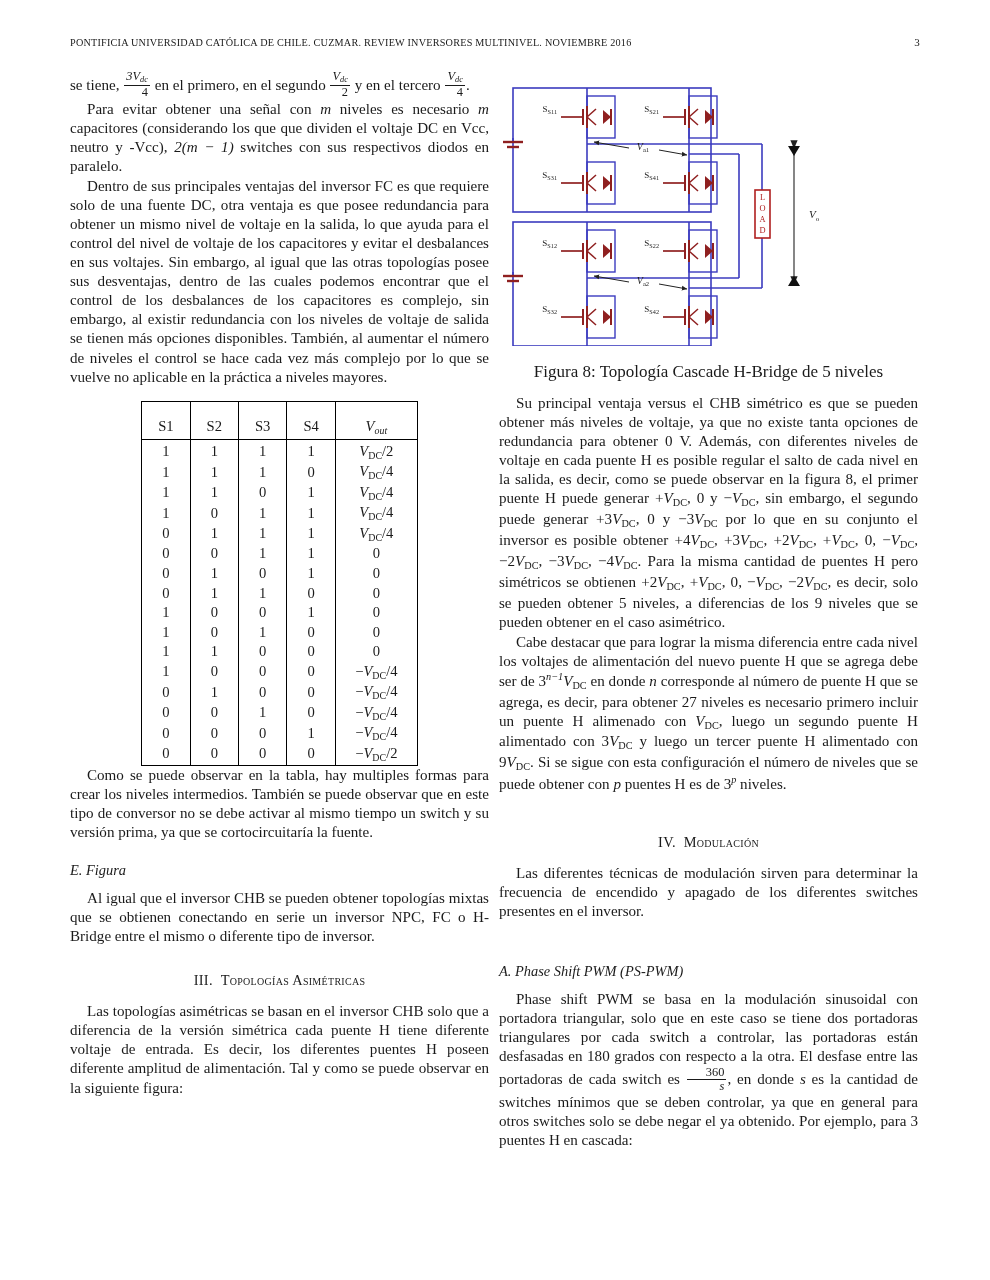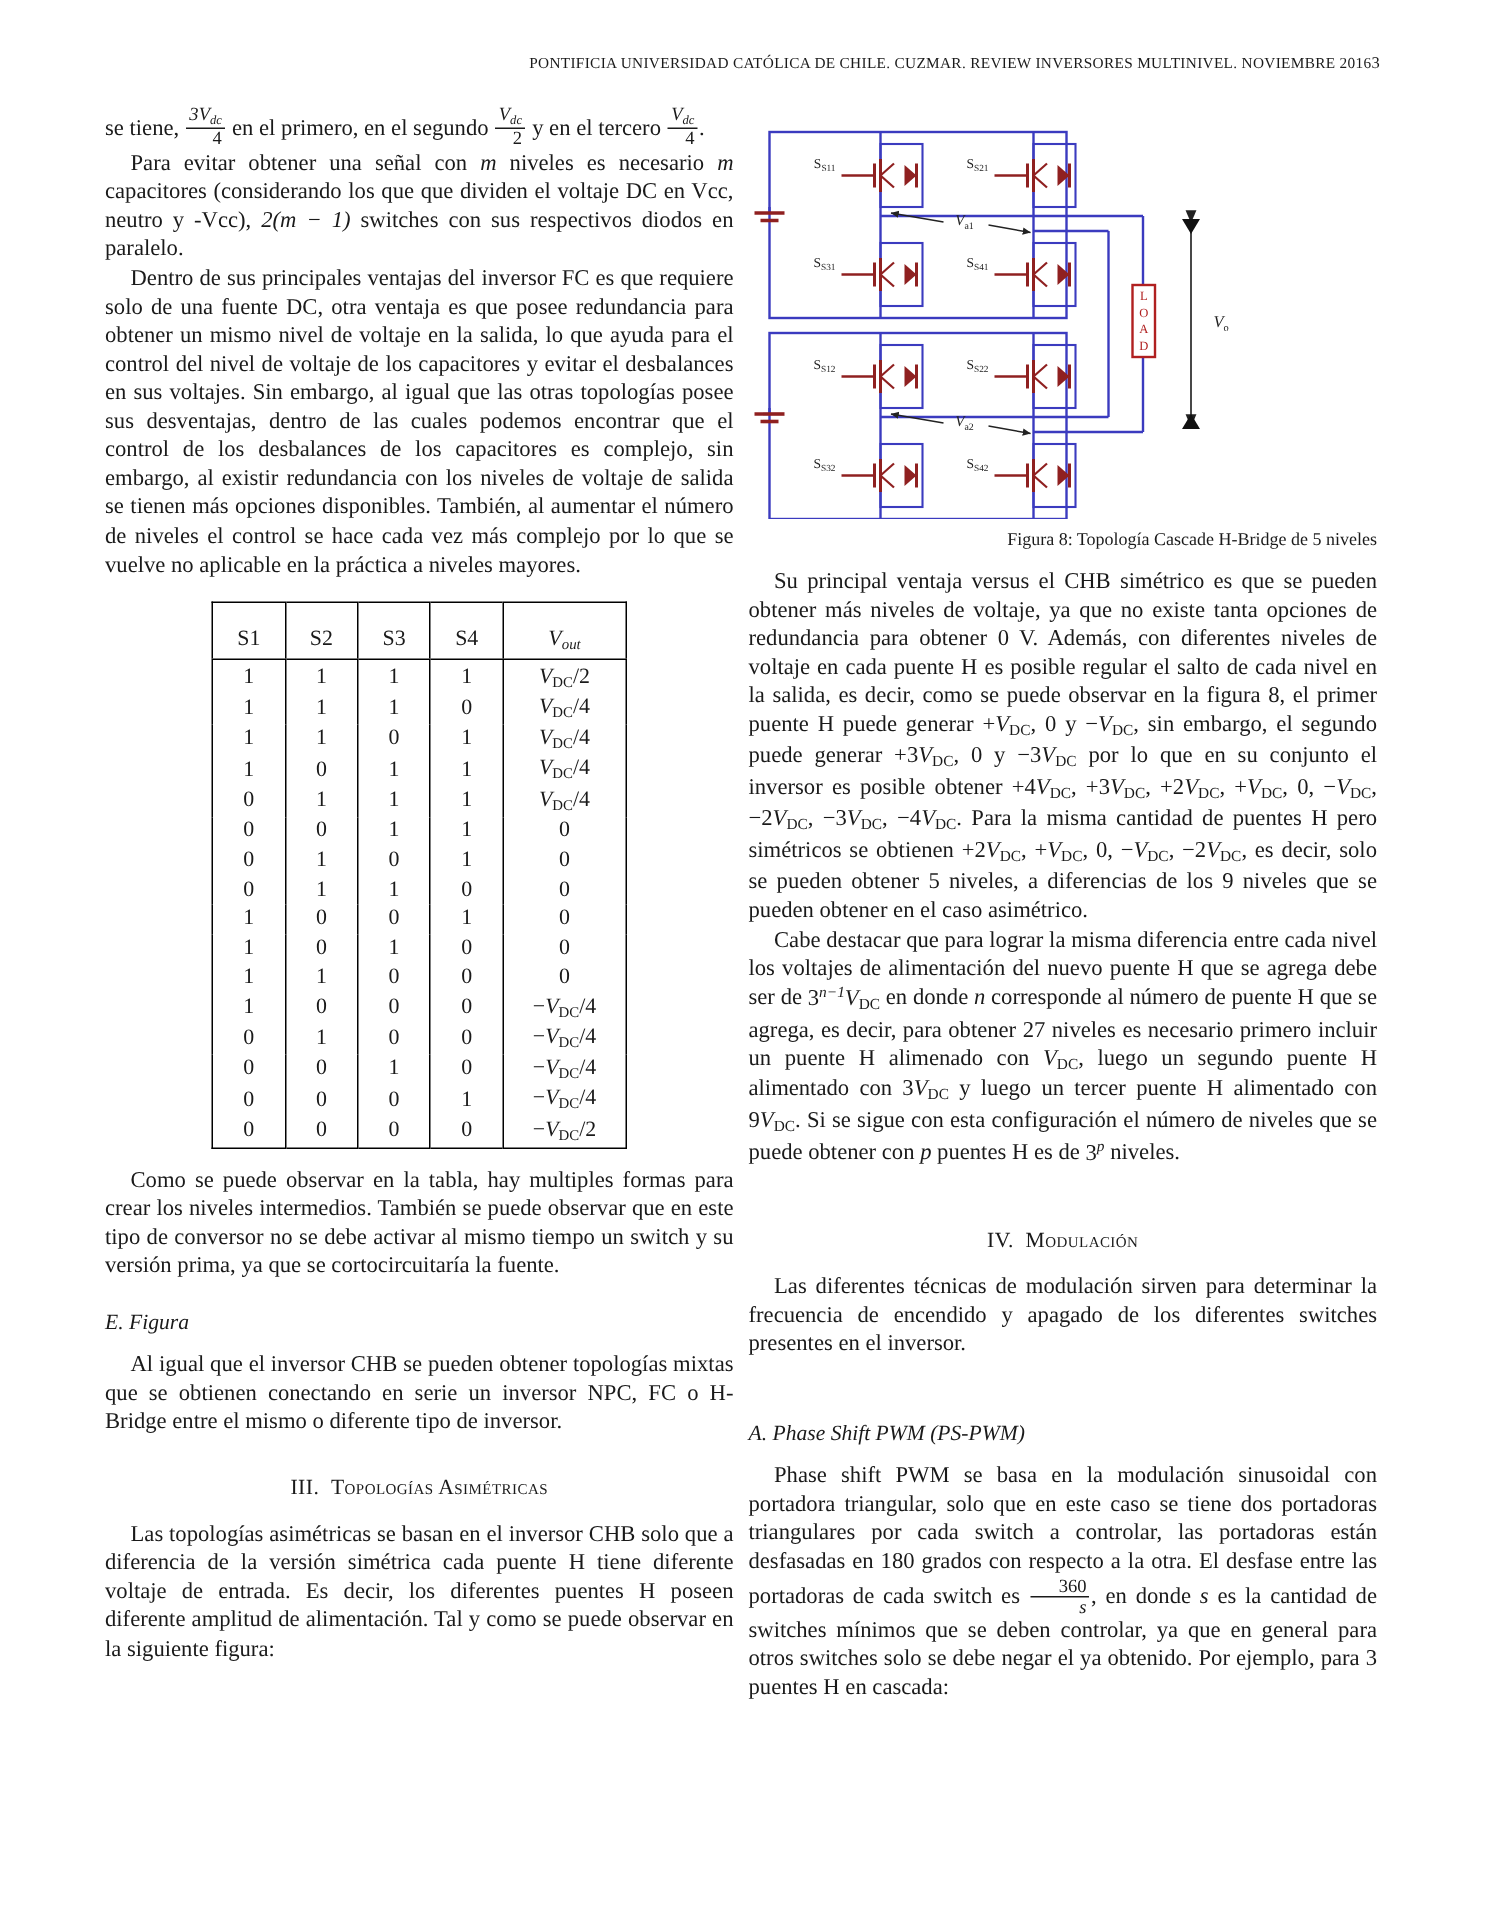--- a/index.html
+++ b/index.html
@@ -9,21 +9,21 @@
     background:#ffffff;
     font-family:"Liberation Serif","DejaVu Serif",serif;
     color:#1a1a1a;
     position:relative;
     overflow:hidden;
   }
   .page { position:relative; width:990px; height:1280px; padding:36px 70px 0 70px; }
 
   
   .runhead {
-    display:flex; justify-content:flex-end; align-items:baseline;
+    display:flex; justify-content:space-between; align-items:baseline;
     font-variant:small-caps; font-size:10.2px; letter-spacing:.22px;
     height:18px;
   }
   .runhead .pgnum { font-variant:normal; font-size:11px; }
 
   
   .cols { display:flex; gap:10px; margin-top:16px; }
   .col { width:419px; }
 
   p.body, div.body {
@@ -70,21 +70,21 @@
     border-left:1px solid #000; line-height:1.23;
   }
   table.switchtab th:first-child, table.switchtab td:first-child { border-left:none; }
   table.switchtab thead th { border-bottom:1.3px solid #000; padding-bottom:2px; padding-top:16px; }
   table.switchtab tbody tr:first-child td { padding-top:3px; }
   table.switchtab td.vout { min-width:82px; }
   .tabcap { font-size:15.1px; text-align:center; margin:2px 0 0 0; }
 
   
   .figure { margin:6px 0 0 0; }
-  .figcap { font-size:12px; text-align:right; margin-top:6px; }
+  .figcap { font-size:17px; text-align:center; margin-top:16px; }
   svg.circuit { display:block; margin:0 auto; }
 </style>
 </head>
 <body>
 
 <div class="page">
 
   <div class="runhead">
     <span>PONTIFICIA UNIVERSIDAD CATÓLICA DE CHILE. CUZMAR. REVIEW INVERSORES MULTINIVEL. NOVIEMBRE 2016</span>
     <span class="pgnum">3</span>
@@ -225,21 +225,21 @@
                 <td>0</td>
                 <td>0</td>
                 <td>0</td>
                 <td>0</td>
                 <td class="vout">−<span class="mi">V</span><span class="subr">DC</span>/2</td>
               </tr>
             </tbody>
         </table>
       </div>
 
-      <p class="body" style="margin-top:12px">Como se puede observar en la tabla, hay multiples formas para crear los niveles intermedios. También se puede observar que en este tipo de conversor no se debe activar al mismo tiempo un switch y su versión prima, ya que se cortocircuitaría la fuente.</p>
+      <p class="body" style="margin-top:0">Como se puede observar en la tabla, hay multiples formas para crear los niveles intermedios. También se puede observar que en este tipo de conversor no se debe activar al mismo tiempo un switch y su versión prima, ya que se cortocircuitaría la fuente.</p>
 
       <h3 class="subsect">E.  Figura</h3>
 
       <p class="body">Al igual que el inversor CHB se pueden obtener topologías mixtas que se obtienen conectando en serie un inversor NPC, FC o H-Bridge entre el mismo o diferente tipo de inversor.</p>
 
       <h2 class="sect">
         <span class="rn">III.</span>&nbsp;&nbsp;<span>Topologías Asimétricas</span>
       </h2>
 
       <p class="body">Las topologías asimétricas se basan en el inversor CHB solo que a diferencia de la versión simétrica cada puente H tiene diferente voltaje de entrada. Es decir, los diferentes puentes H poseen diferente amplitud de alimentación. Tal y como se puede observar en la siguiente figura:</p>

